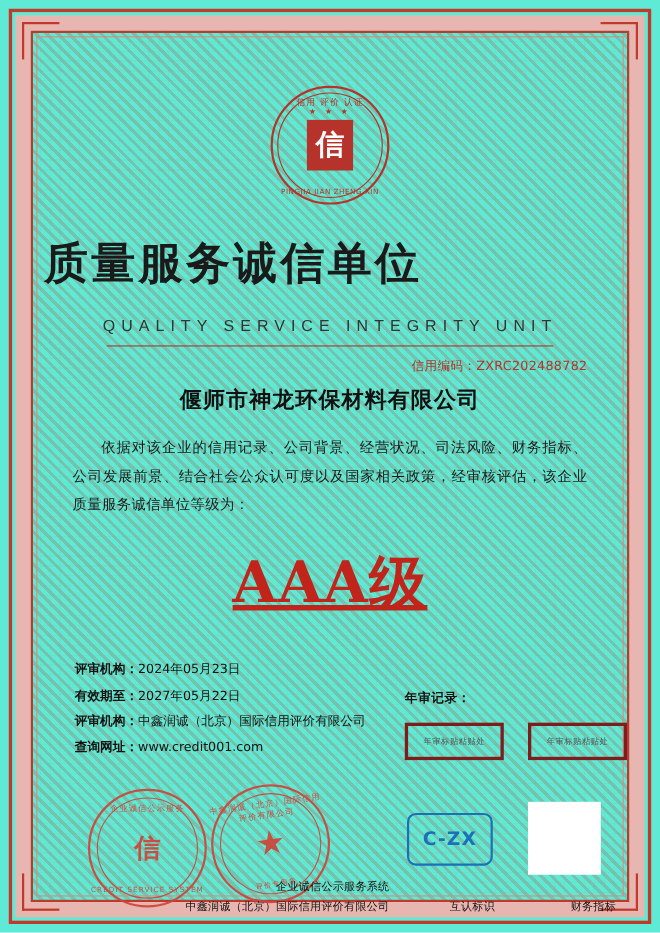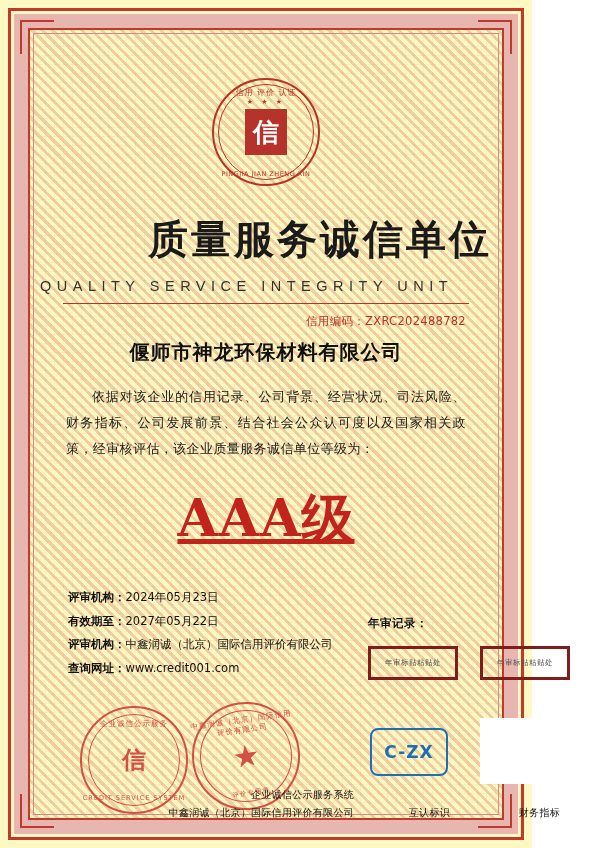--- a/index.html
+++ b/index.html
@@ -9,23 +9,23 @@
   }
   body {
     width: 600px;
     height: 848px;
     font-family: "DejaVu Sans", "Liberation Sans", sans-serif;
     overflow: hidden;
   }
 
   .certificate {
     position: relative;
-    width: 532px;
+    width: 600px;
     height: 848px;
-    background: #fef9c3;
+    background: #5eead4;
     box-sizing: border-box;
     padding-left: 44px;
   }
 
   
   .border-outer {
     position: absolute;
     left: 8px; top: 8px; right: 8px; bottom: 8px;
     border: 3px solid #c0392b;
     box-sizing: border-box;
@@ -127,33 +127,34 @@
   .emblem .stars {
     position: absolute;
     left: 0; right: 0; top: 20px;
     color: #b5332a;
     font-size: 7px;
     letter-spacing: 3px;
   }
 
   
   .title-cn {
-    text-align: right;
+    text-align: left;
     font-size: 40px;
     font-weight: bold;
     color: #1a1a1a;
     letter-spacing: 3px;
     margin-top: 22px;
     font-family: "DejaVu Sans", "Liberation Sans", sans-serif;
   }
   .title-en {
+    text-align: center;
     font-size: 14.5px;
     color: #333333;
     letter-spacing: 5.5px;
-    margin-top: 11px;
+    margin-top: 22px;
     font-family: "Liberation Sans", sans-serif;
   }
   .title-rule {
     width: 406px;
     height: 1px;
     background: #b5332a;
     margin: 9px auto 0 auto;
   }
 
   

